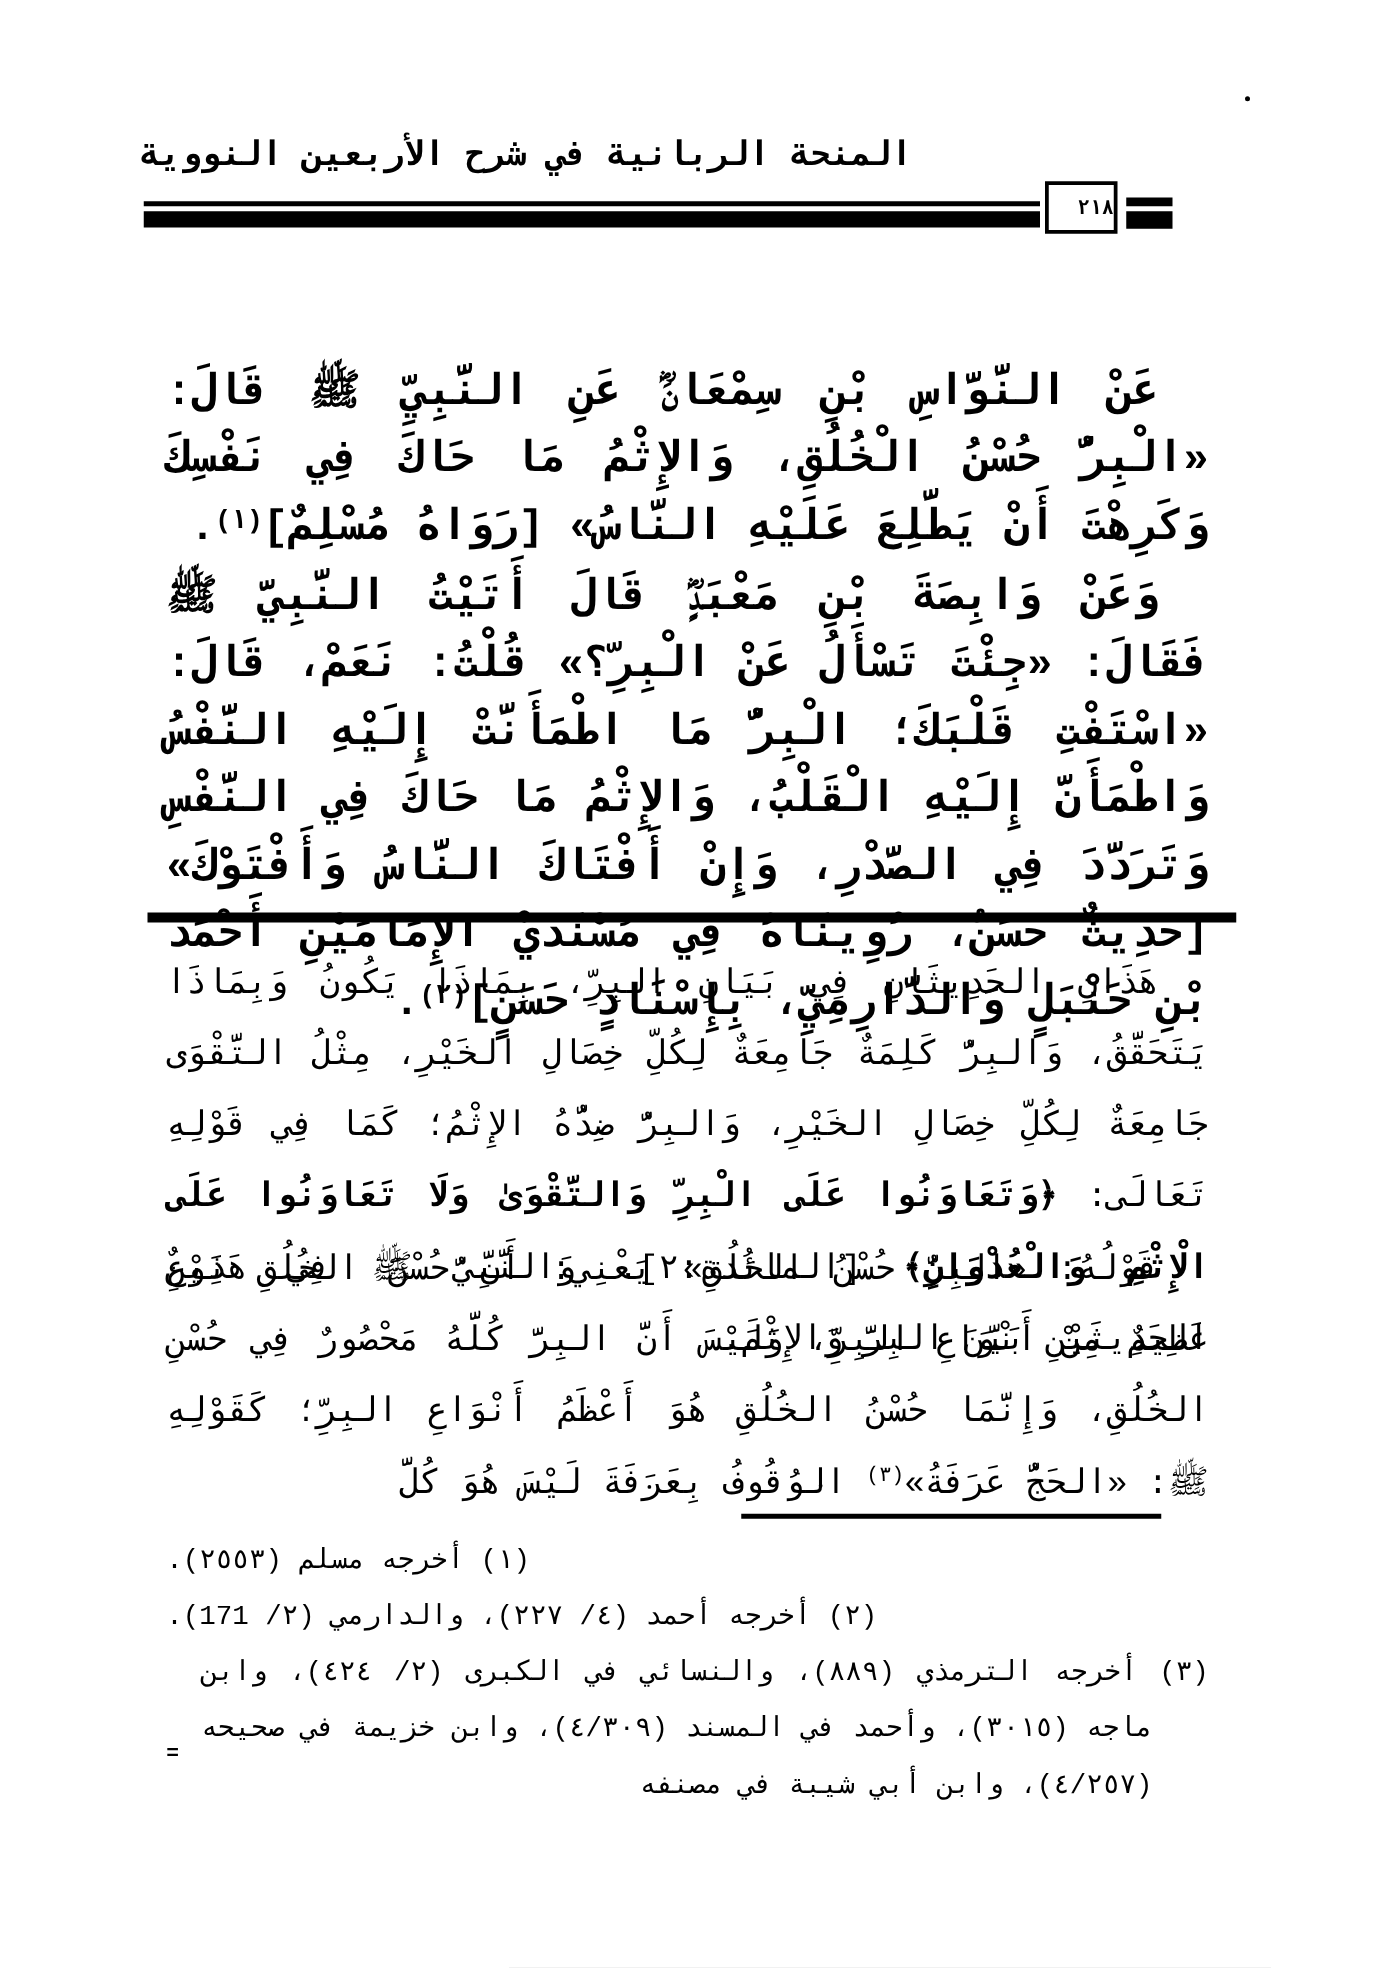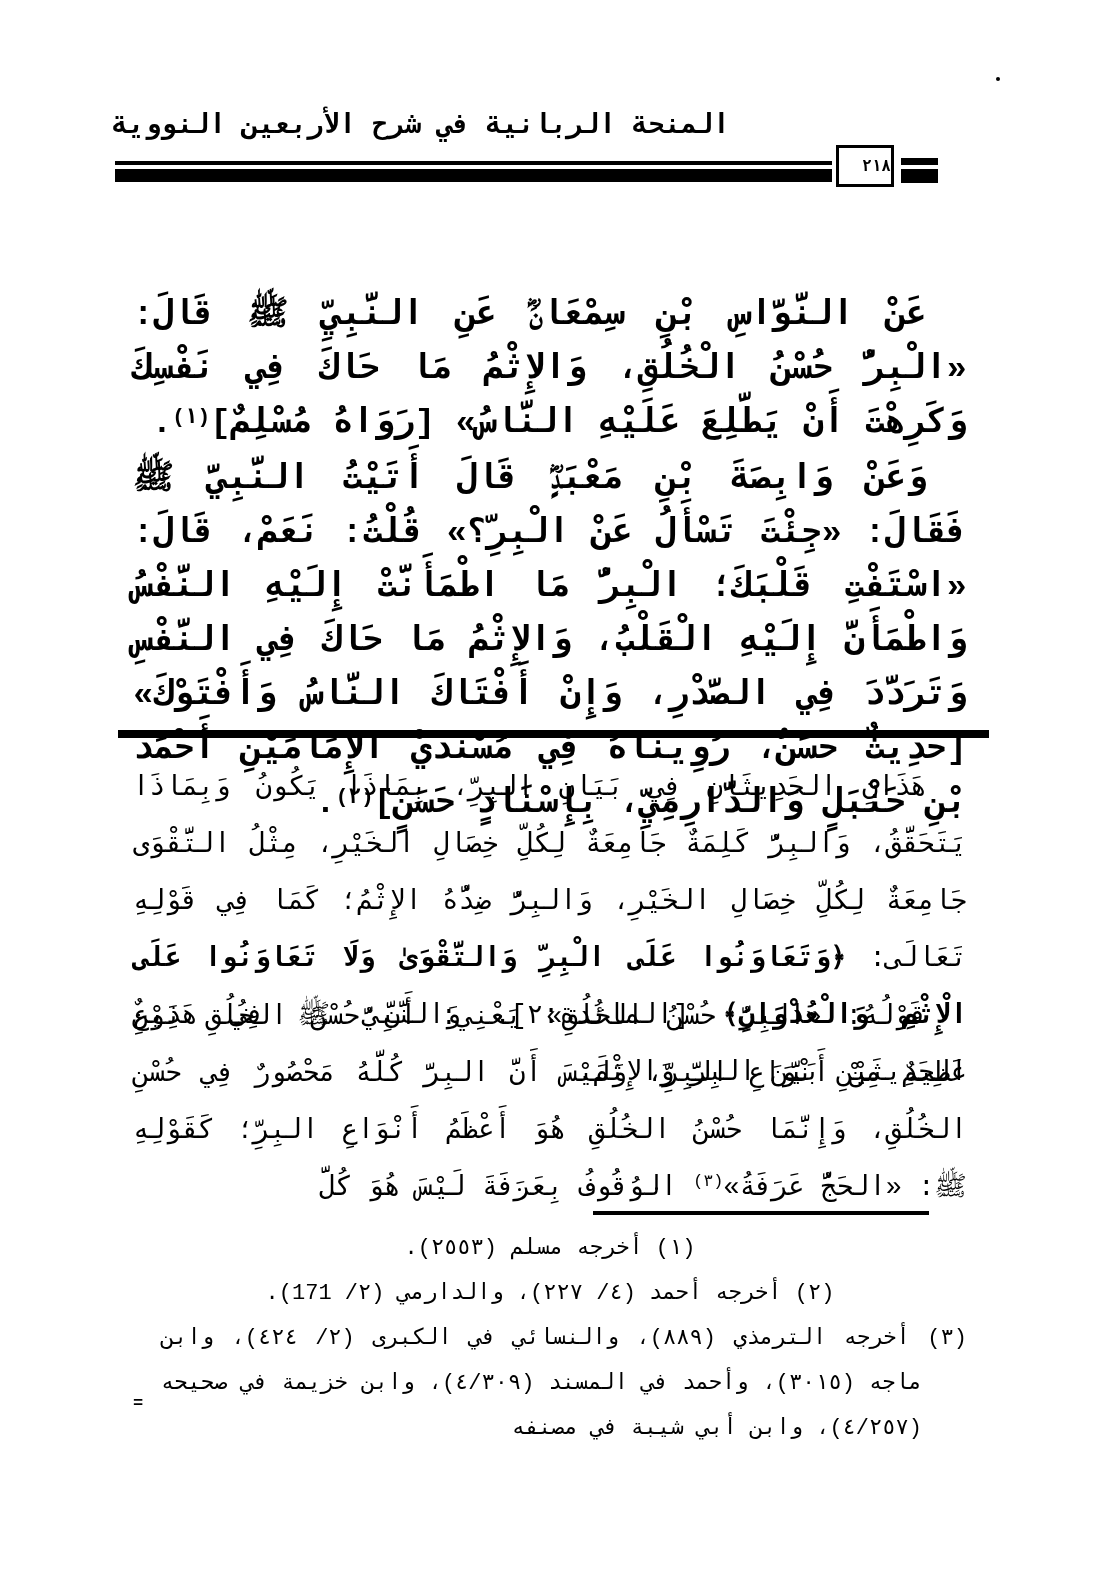--- a/index.html
+++ b/index.html
@@ -106,21 +106,21 @@
     background: #000;
   }
   .footnotes {
     position: absolute;
     left: 133px; top: 1226px;
     width: 834px;
     direction: rtl;
     font-size: 22px;
     line-height: 45px;
   }
-  .footnote { margin: 0; text-align: center; }
+  .footnote { margin: 0; text-align: left; }
   .footnote.hanging {
     text-align: justify;
     padding-right: 45px;
     text-indent: -45px;
     margin-left: 28px;
   }
   .continuation-mark {
     position: absolute;
     left: 133px; top: 1394px;
     font-size: 17px;

